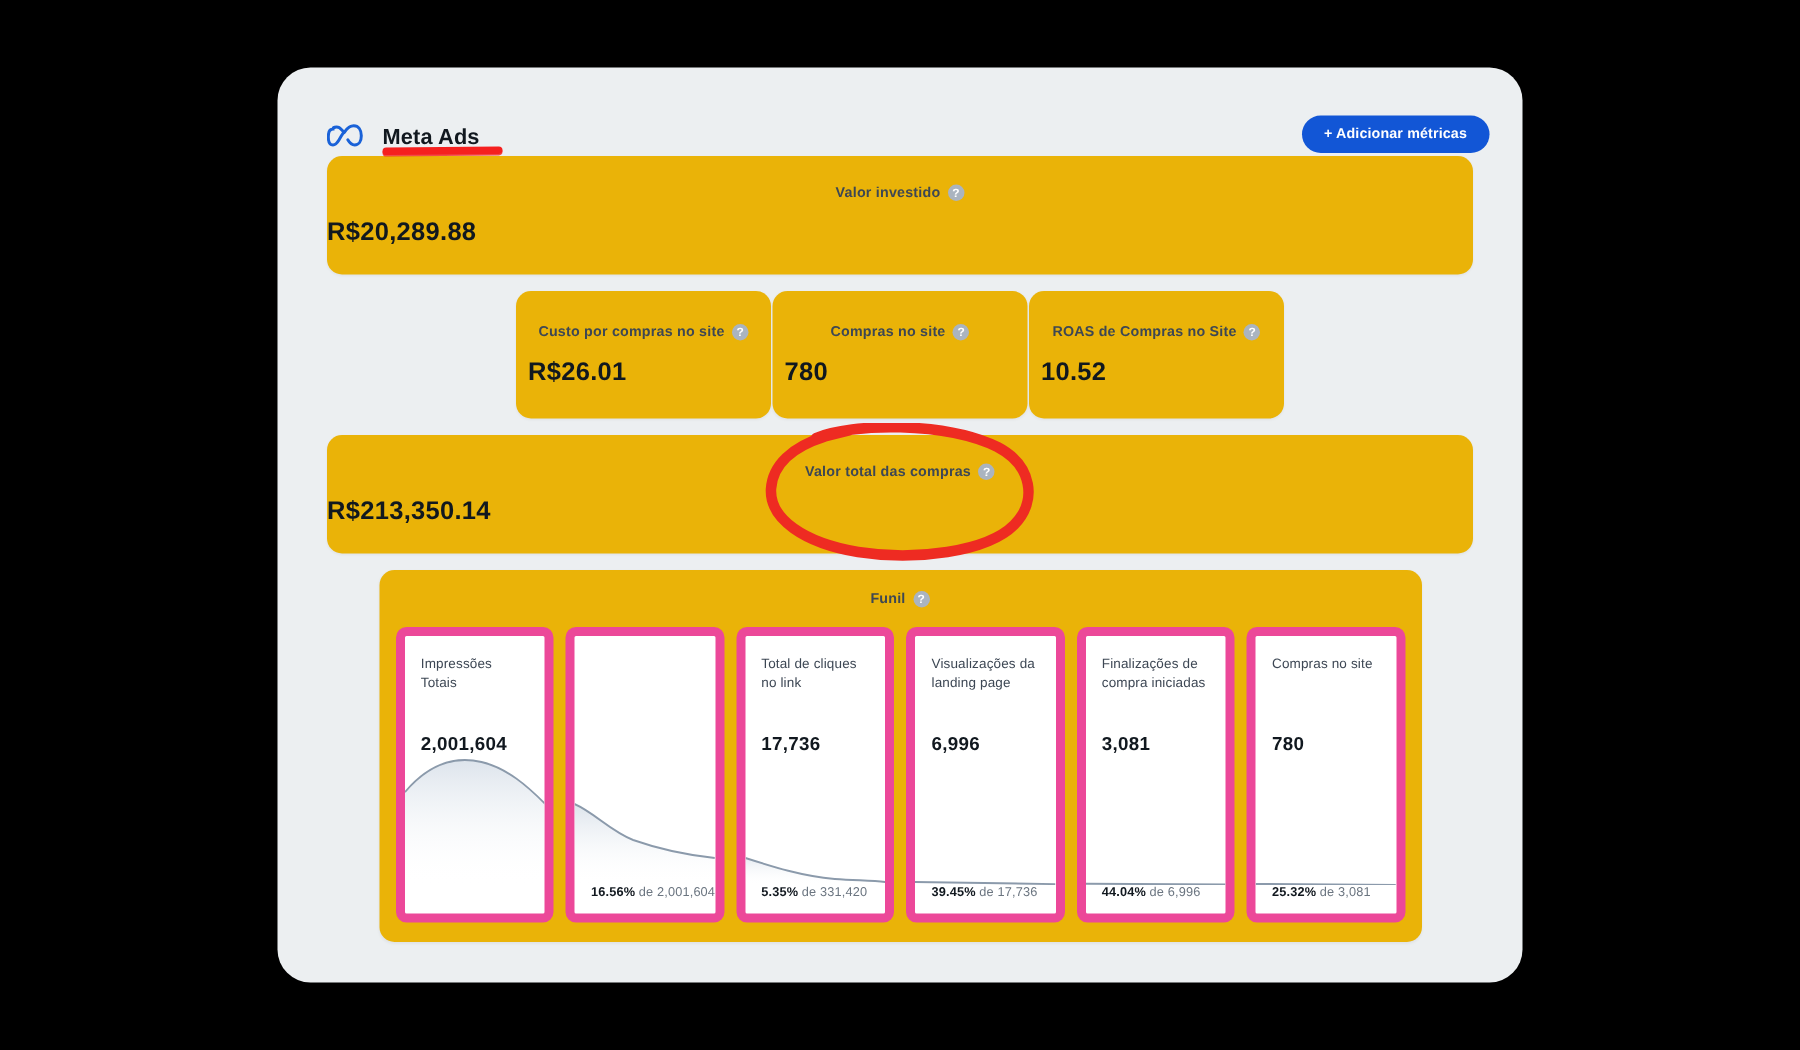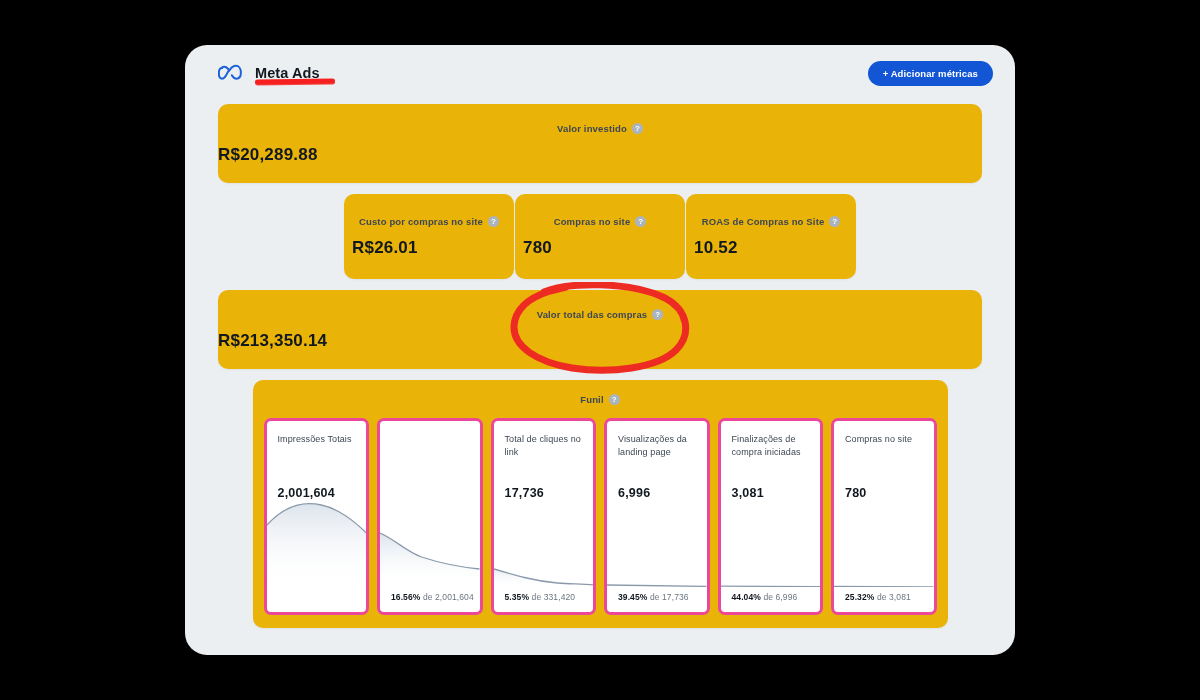--- a/index.html
+++ b/index.html
@@ -20,21 +20,21 @@
     height: 610px;
     background: #eceff1;
     border-radius: 22px;
     overflow: hidden;
   }
 
   
   #header {
     height: 57px;
     display: flex;
-    align-items: center;
+    align-items: flex-end;
     padding: 0 22px 0 33px;
   }
   #brand {
     display: flex;
     align-items: center;
     gap: 11px;
     position: relative;
   }
   #meta-logo { width: 26px; height: 20px; display: block; flex: none; }
   #brand-text { position: relative; }
@@ -167,21 +167,21 @@
   #funnel-title {
     margin-bottom: 13px;
   }
   #funnel-columns {
     display: flex;
     gap: 8px;
   }
   .funnel-col {
     flex: 1 1 0;
     background: #ffffff;
-    border: 3px solid #ec4899;
+    border: 6px solid #ec4899;
     border-radius: 7px;
     height: 197px;
     position: relative;
     overflow: hidden;
     display: flex;
     flex-direction: column;
     justify-content: flex-end;
   }
   .funnel-col-head { padding: 12px 11px 0 11px; }
   .funnel-col-label {

